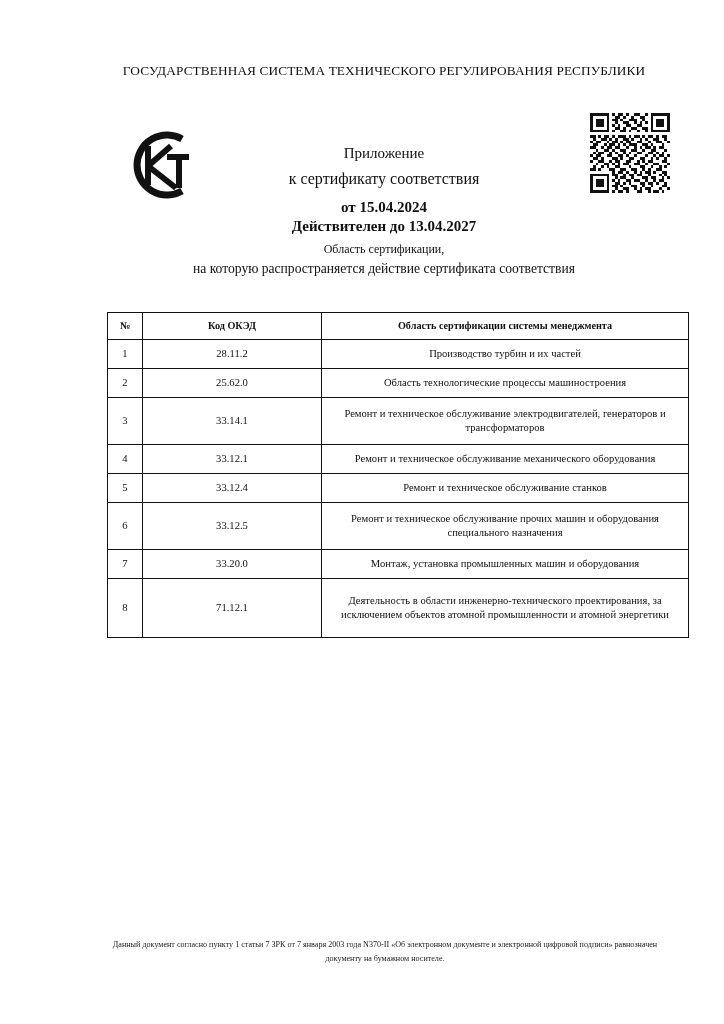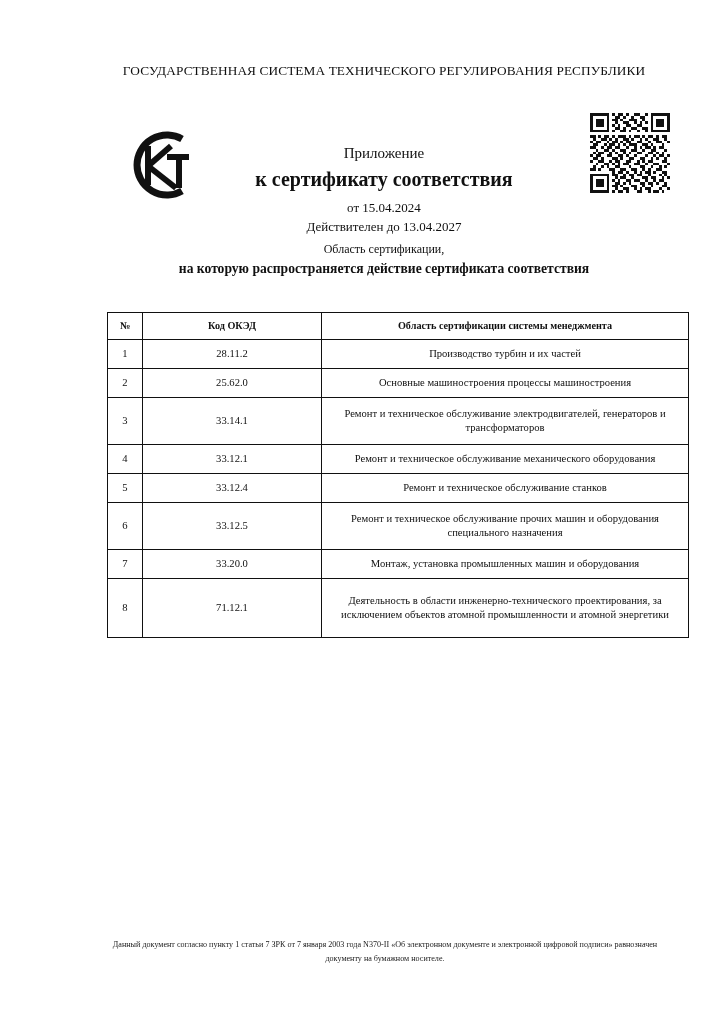--- a/index.html
+++ b/index.html
@@ -65,40 +65,40 @@
     top: 140px;
     width: 424px;
     text-align: center;
   }
   .title-main {
     font-size: 15px;
     line-height: 26px;
     font-weight: 400;
   }
   .title-sub {
-    font-size: 20px;
+    font-size: 16px;
     line-height: 26px;
+    font-weight: 400;
+    margin-bottom: 6px;
+  }
+  .meta-line {
+    font-size: 15px;
+    line-height: 19px;
     font-weight: 700;
-    margin-bottom: 6px;
-  }
-  .meta-line {
-    font-size: 13px;
-    line-height: 19px;
-    font-weight: 400;
   }
   .scope-line1 {
     font-size: 12px;
     line-height: 20px;
     font-weight: 400;
     margin-top: 3px;
   }
   .scope-line2 {
     font-size: 13.6px;
     line-height: 19px;
-    font-weight: 700;
+    font-weight: 400;
     white-space: nowrap;
     margin-left: -62px;
     width: 548px;
     text-align: center;
   }
 
   
   .scope-table {
     position: absolute;
     left: 85px;
@@ -414,21 +414,21 @@
     </thead>
     <tbody>
       <tr>
         <td>1</td>
         <td>28.11.2</td>
         <td>Производство турбин и их частей</td>
       </tr>
       <tr>
         <td>2</td>
         <td>25.62.0</td>
-        <td>Основные машиностроения процессы машиностроения</td>
+        <td>Область технологические процессы машиностроения</td>
       </tr>
       <tr class="tall">
         <td>3</td>
         <td>33.14.1</td>
         <td>Ремонт и техническое обслуживание электродвигателей, генераторов и трансформаторов</td>
       </tr>
       <tr>
         <td>4</td>
         <td>33.12.1</td>
         <td>Ремонт и техническое обслуживание механического оборудования</td>

